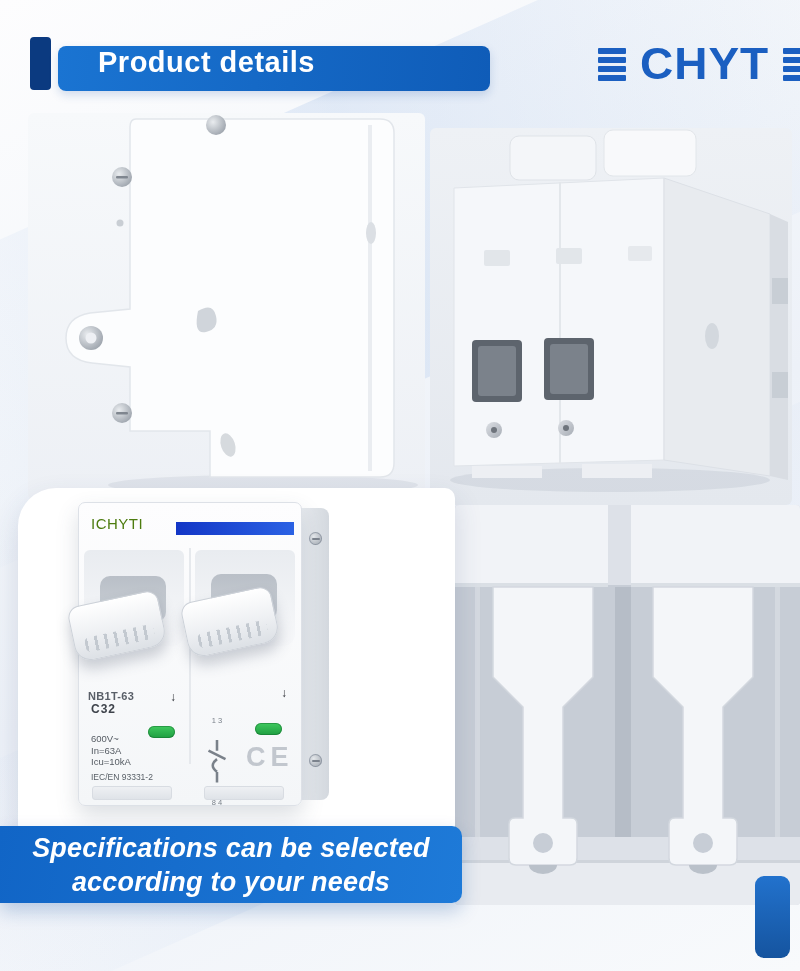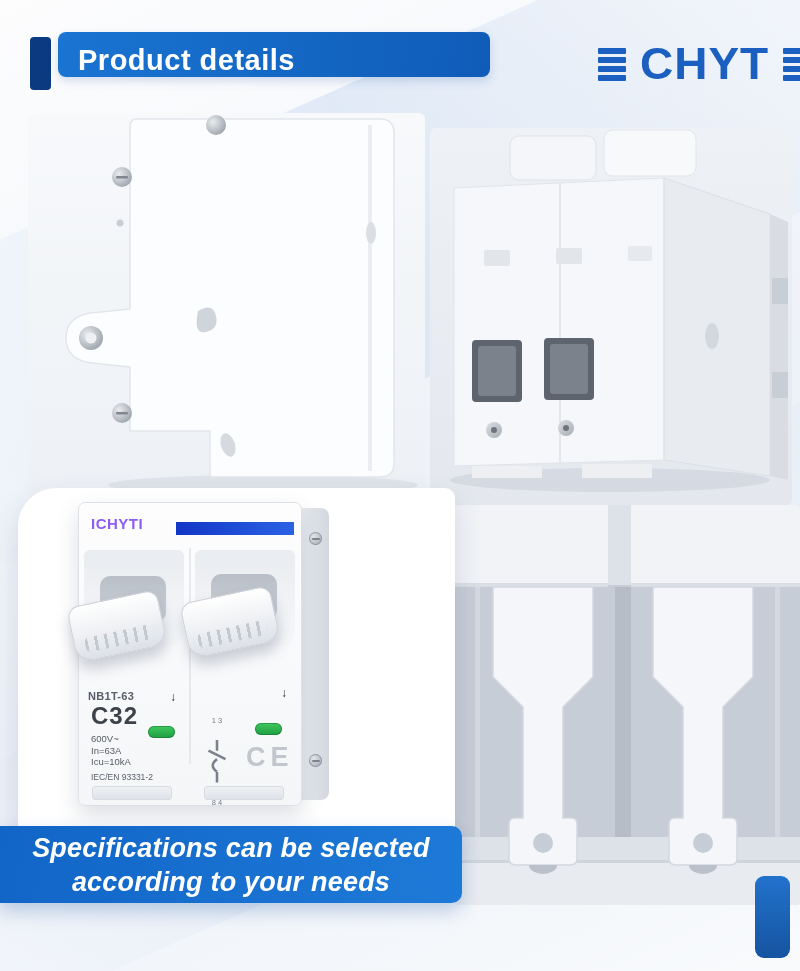--- a/index.html
+++ b/index.html
@@ -10,23 +10,23 @@
   
   .streak { position:absolute; pointer-events:none; z-index:0; }
   .streak-1 { width:1100px; height:300px; left:-160px; top:80px; transform:rotate(-24deg);
     background:linear-gradient(90deg, rgba(190,210,238,0) 0%, rgba(190,210,238,0.40) 50%, rgba(190,210,238,0) 100%); }
   .streak-2 { width:1100px; height:240px; left:-80px; top:560px; transform:rotate(-24deg);
     background:linear-gradient(90deg, rgba(196,214,240,0) 0%, rgba(196,214,240,0.38) 50%, rgba(196,214,240,0) 100%); }
 
   
   .header-accent { position:absolute; left:30px; top:37px; width:21px; height:53px;
     background:#0b3a80; border-radius:4px; z-index:2; }
-  .title-banner { position:absolute; left:58px; top:32px; width:432px; height:45px; z-index:2;
+  .title-banner { position:absolute; left:58px; top:46px; width:432px; height:45px; z-index:2;
     background:linear-gradient(95deg,#1a74d2,#0f5cb8); border-radius:8px;
-    display:flex; align-items:flex-end; padding-left:20px; box-shadow:0 4px 10px rgba(20,80,160,.18); }
+    display:flex; align-items:flex-start; padding-left:40px; box-shadow:0 4px 10px rgba(20,80,160,.18); }
   .title-banner span { color:#ffffff; font-size:29px; font-weight:700; letter-spacing:.5px; }
 
   .logo { position:absolute; left:598px; top:46px; display:flex; align-items:center; gap:14px; z-index:2; }
   .logo-bars { display:flex; flex-direction:column; gap:3px; }
   .logo-bars i { display:block; width:28px; height:6px; background:#1b5fc1; border-radius:1px; }
   .logo-text { font-size:46px; font-weight:800; color:#1b5fc1; letter-spacing:1px; line-height:.8; transform:scaleY(.96); }
 
   
   .photo { position:absolute; overflow:hidden; z-index:1; }
   .photo svg { display:block; width:100%; height:100%; }
@@ -45,42 +45,42 @@
   .breaker-body { position:absolute; left:0; top:0; width:224px; height:304px;
     background:linear-gradient(180deg,#fdfdfe,#f4f6f8); border:1px solid #dde1e7; border-radius:7px;
     box-shadow:0 10px 22px rgba(60,75,100,.18); }
   .screw { position:absolute; width:13px; height:13px; border-radius:50%;
     background:radial-gradient(circle at 35% 35%, #e9ecef, #9aa1aa);
     box-shadow:inset 0 0 0 1px rgba(110,120,135,.5); }
   .screw::after { content:""; position:absolute; left:2.5px; top:5.5px; width:8px; height:2px;
     background:#7d848e; border-radius:1px; }
   .screw-side-top { left:231px; top:30px; }
   .screw-side-bottom { left:231px; top:252px; }
-  .brand-on-breaker { position:absolute; left:13px; top:13px; font-size:15px; font-weight:700;
-    color:#8b5cf6; letter-spacing:.5px; z-index:3; }
+  .brand-on-breaker { position:absolute; left:13px; top:13px; font-size:15px; font-weight:400;
+    color:#4d7c0f; letter-spacing:.5px; z-index:3; }
   .brand-stripe { position:absolute; left:98px; top:20px; width:118px; height:13px; z-index:3;
     background:linear-gradient(90deg,#1336c6,#2b62e4); }
   .pole-divider { position:absolute; left:111px; top:46px; height:216px; width:2px; background:#e6e9ed; z-index:2; }
   .toggle-recess { position:absolute; top:48px; width:100px; height:96px; z-index:2;
     background:linear-gradient(180deg,#e9ecf0,#f7f8fa); border-radius:6px 6px 12px 12px; }
   .recess-l { left:6px; } .recess-r { left:117px; }
   .pivot { position:absolute; width:66px; height:46px; z-index:3;
     background:linear-gradient(180deg,#b9bfc7,#cdd2d8); border-radius:10px; }
   .pivot-l { left:22px; top:74px; } .pivot-r { left:133px; top:72px; }
   .lever { position:absolute; width:92px; height:56px; z-index:4;
     background:linear-gradient(180deg,#ffffff,#eef0f3 55%,#dde1e6);
     border:1px solid #ccd1d8; border-radius:12px 12px 16px 16px;
     box-shadow:0 9px 14px rgba(60,70,95,.25); }
   .lever::after { content:""; position:absolute; left:10px; right:10px; bottom:7px; height:15px; border-radius:5px;
     background:repeating-linear-gradient(90deg,#c3c9d0 0px,#c3c9d0 3px,transparent 3px,transparent 10px); }
   .lever-l { left:-7px; top:96px; transform:rotate(-12deg); }
   .lever-r { left:106px; top:92px; transform:rotate(-12deg); }
   .model-text { position:absolute; left:10px; top:188px; font-size:11px; color:#595f68;
     font-weight:600; letter-spacing:.3px; z-index:2; }
-  .rating { position:absolute; left:13px; top:200px; font-size:24px; font-weight:700;
+  .rating { position:absolute; left:13px; top:200px; font-size:12px; font-weight:700;
     color:#3e434b; letter-spacing:1px; z-index:2; }
   .indicator { position:absolute; width:27px; height:12px; border-radius:6px; z-index:2;
     background:linear-gradient(180deg,#3fc95e,#1f9e41); box-shadow:inset 0 0 0 1px rgba(20,110,45,.5); }
   .ind-l { left:70px; top:224px; } .ind-r { left:177px; top:221px; }
   .spec-lines { position:absolute; left:13px; top:231px; font-size:9.5px; line-height:11.5px;
     color:#565c64; font-weight:500; z-index:2; }
   .standard-line { position:absolute; left:13px; top:270px; font-size:8.5px; color:#596067; z-index:2; }
   .ce-mark { position:absolute; left:168px; top:240px; font-size:27px; font-weight:700;
     color:#c2c7ce; letter-spacing:5px; z-index:2; }
   .terminals { position:absolute; left:122px; top:214px; width:34px; z-index:2;

